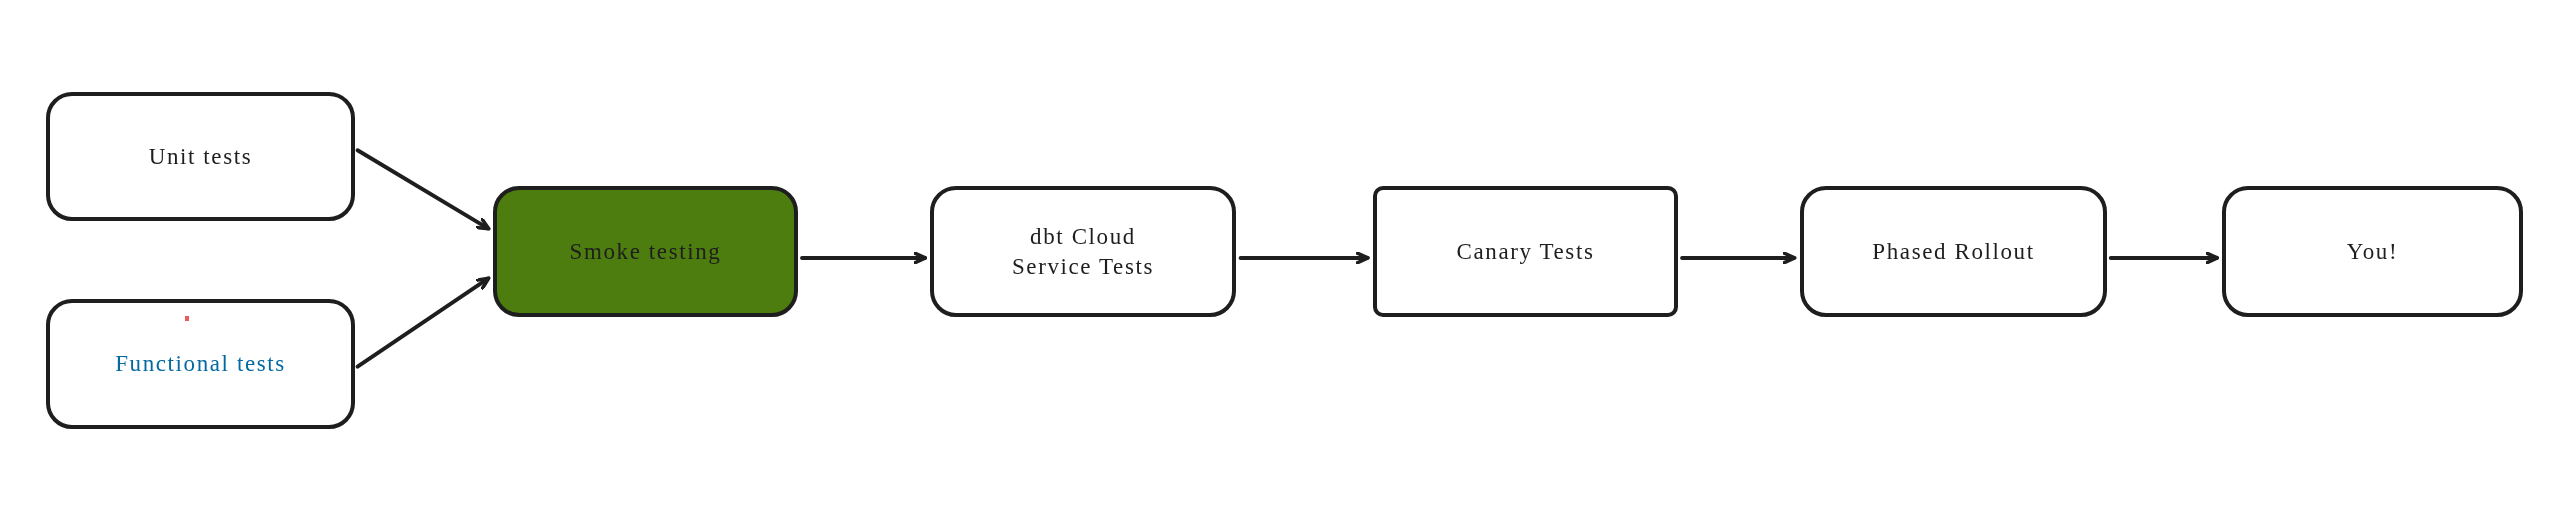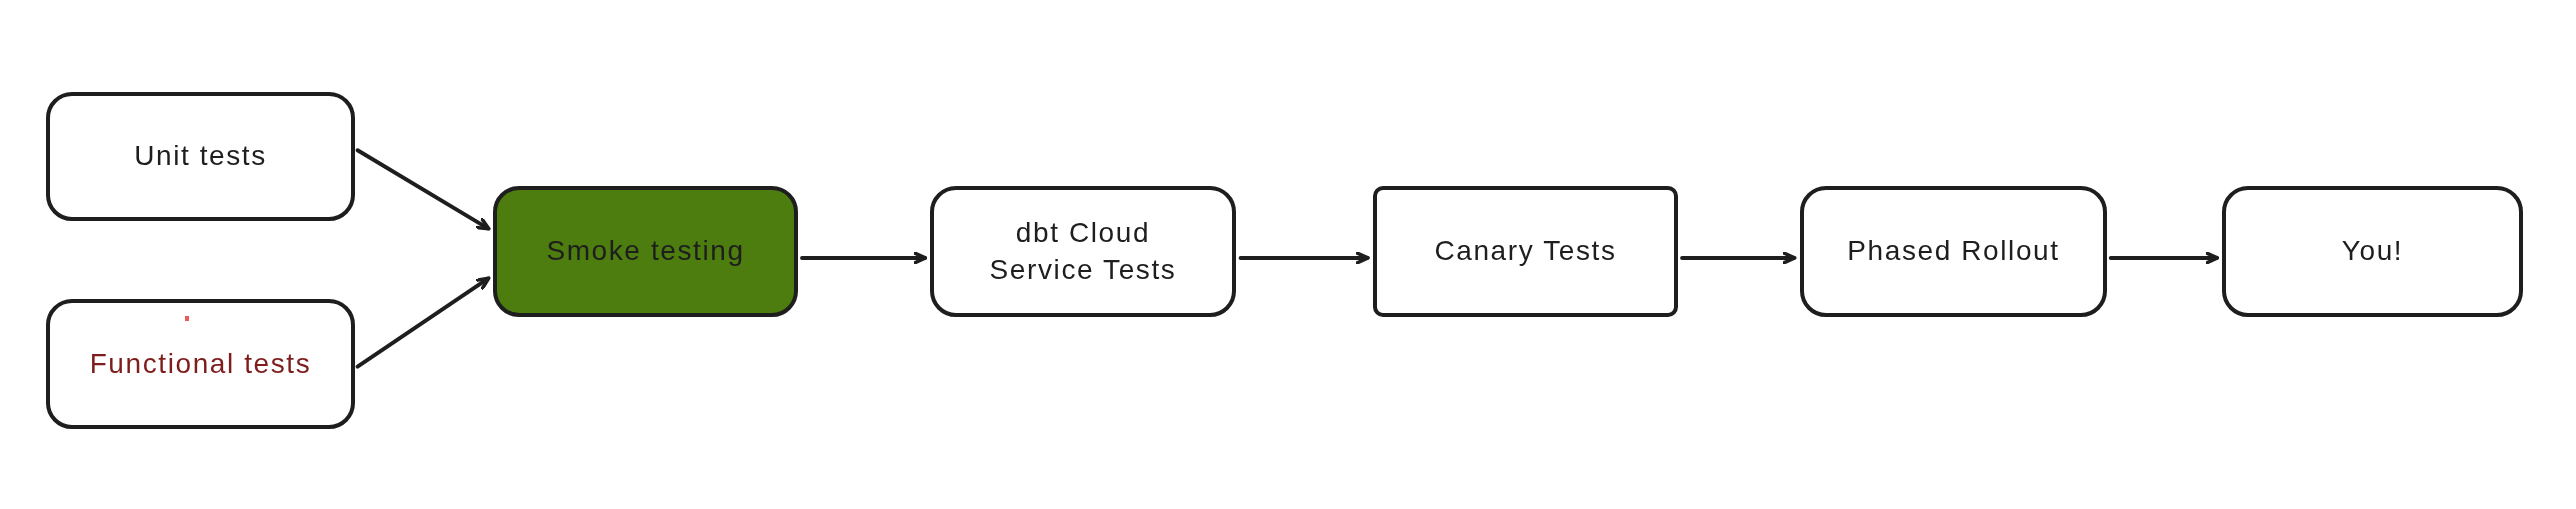--- a/index.html
+++ b/index.html
@@ -32,22 +32,22 @@
     background: #ffffff;
     border: 4px solid #1e1e1e;
     border-radius: 26px;
     display: flex;
     align-items: center;
     justify-content: center;
     text-align: center;
     z-index: 2;
   }
   .node-label {
-    font-family: Liberation Sans, sans-serif;
-    font-size: 28px;
+    font-family: Liberation Serif, serif;
+    font-size: 23px;
     line-height: 1.30;
     letter-spacing: 1.6px;
     color: #1e1e1e;
     white-space: pre-line;
     padding: 0 14px;
     font-weight: 400;
   }
   .red-dot {
     position: absolute;
     width: 4px;
@@ -75,21 +75,21 @@
         <path d="M 1703 261 L 1816 261" marker-end="url(#arrowhead)" stroke="#1e1e1e" stroke-width="4"></path>
         <path d="M 2137 261 L 2244 261" marker-end="url(#arrowhead)" stroke="#1e1e1e" stroke-width="4"></path>
       </g>
   </svg>
 
   <div id="node-layer">
       <div class="node" style="left: 46px; top: 92px; width: 309px; height: 129px; border-width: 4px; border-color: rgb(30, 30, 30); background: rgb(255, 255, 255); border-radius: 26px;">
         <span class="node-label" style="color: rgb(30, 30, 30);">Unit tests</span>
       </div>
       <div class="node" style="left: 46px; top: 299px; width: 309px; height: 130px; border-width: 4px; border-color: rgb(30, 30, 30); background: rgb(255, 255, 255); border-radius: 26px;">
-        <span class="node-label" style="color: #7f1d1d;">Functional tests</span>
+        <span class="node-label" style="color: #0369a1;">Functional tests</span>
       </div>
       <div class="node" style="left: 493px; top: 186px; width: 305px; height: 131px; border-width: 4px; border-color: rgb(30, 30, 30); background: #4d7c0f; border-radius: 26px;">
         <span class="node-label" style="color: rgb(30, 30, 30);">Smoke testing</span>
       </div>
       <div class="node" style="left: 930px; top: 186px; width: 306px; height: 131px; border-width: 4px; border-color: rgb(30, 30, 30); background: rgb(255, 255, 255); border-radius: 26px;">
         <span class="node-label" style="color: rgb(30, 30, 30);">dbt Cloud
 Service Tests</span>
       </div>
       <div class="node" style="left: 1373px; top: 186px; width: 305px; height: 131px; border-width: 4px; border-color: rgb(30, 30, 30); background: rgb(255, 255, 255); border-radius: 10px;">
         <span class="node-label" style="color: rgb(30, 30, 30);">Canary Tests</span>

